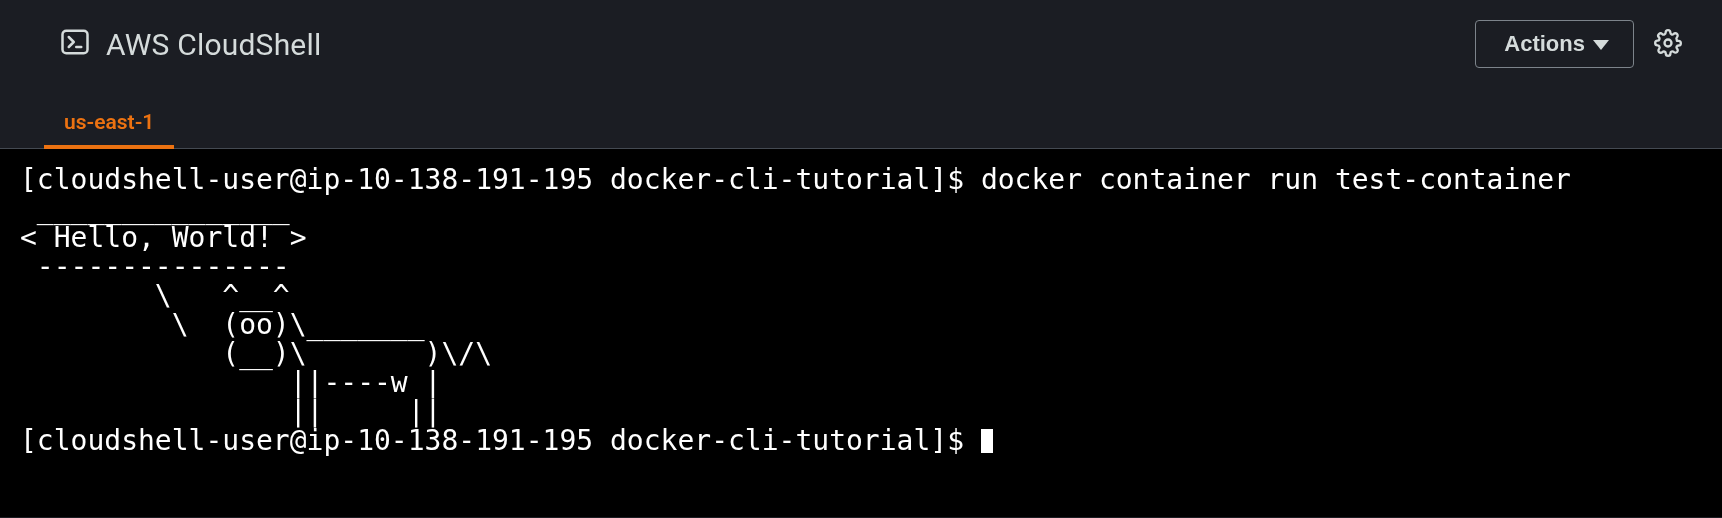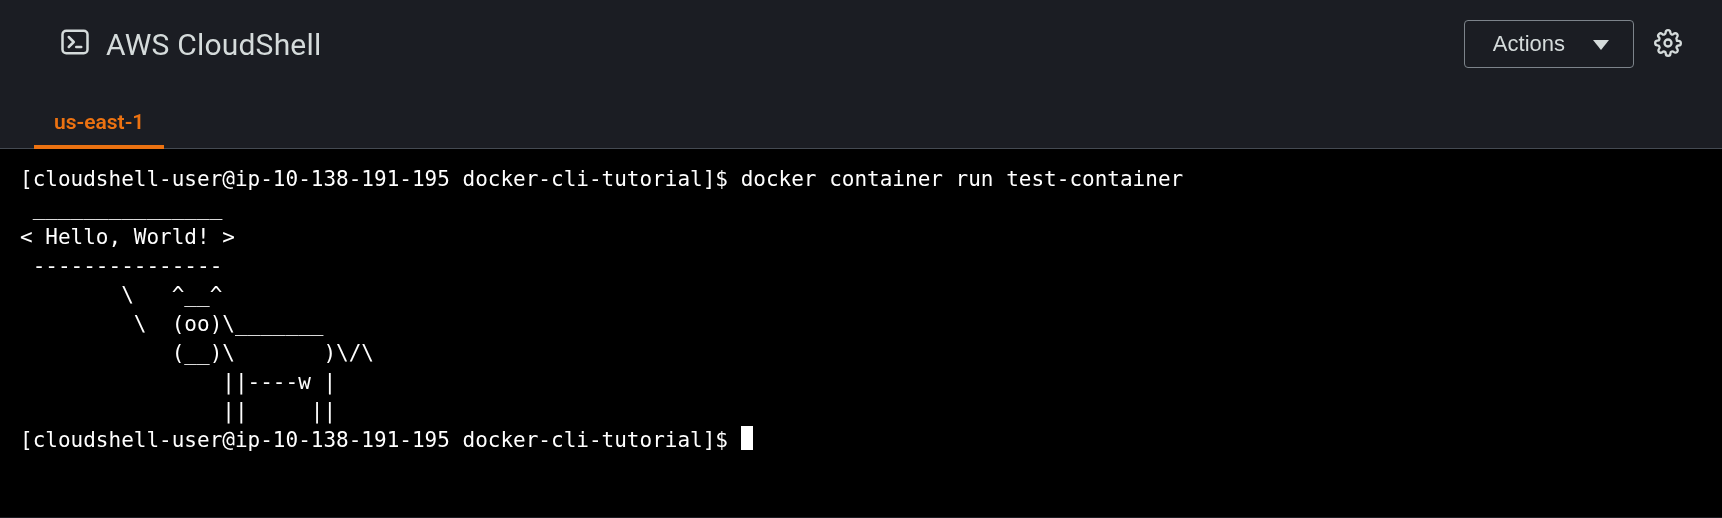--- a/index.html
+++ b/index.html
@@ -34,45 +34,45 @@
       letter-spacing: 0.2px;
     }
     .actions-group {
       display: flex;
       align-items: center;
       gap: 20px;
     }
     .actions-btn {
       display: flex;
       align-items: center;
-      gap: 28px;
+      gap: 8px;
       background: transparent;
       border: 1.5px solid #7d848b;
       border-radius: 4px;
       color: #d5dbdb;
       font-size: 22px;
-      font-weight: 400;
+      font-weight: 700;
       padding: 10px 24px 10px 28px;
       cursor: pointer;
     }
     .caret-down {
       display: inline-block;
     }
     .gear-btn {
       background: transparent;
       border: none;
       cursor: pointer;
       display: flex;
       align-items: center;
       justify-content: center;
       color: #d5dbdb;
     }
     .tabs {
       display: flex;
-      padding-left: 34px;
+      padding-left: 44px;
       margin-top: 24px;
       border-bottom: 1px solid #444a52;
     }
     .tab {
       padding: 10px 20px 14px 20px;
       font-size: 21px;
       font-weight: 600;
       color: #d5dbdb;
       cursor: pointer;
       position: relative;
@@ -86,21 +86,21 @@
       left: 0;
       right: 0;
       bottom: -1px;
       height: 4px;
       background: #ec7211;
     }
     .terminal {
       background: #000;
       padding: 16px 20px;
       font-family: "Menlo", "Consolas", "DejaVu Sans Mono", monospace;
-      font-size: 21px;
+      font-size: 28px;
       line-height: 29px;
       color: #fff;
       white-space: pre;
       height: calc(100% - 150px);
       overflow: hidden;
     }
     .cursor-block {
       display: inline-block;
       width: 12px;
       height: 24px;

